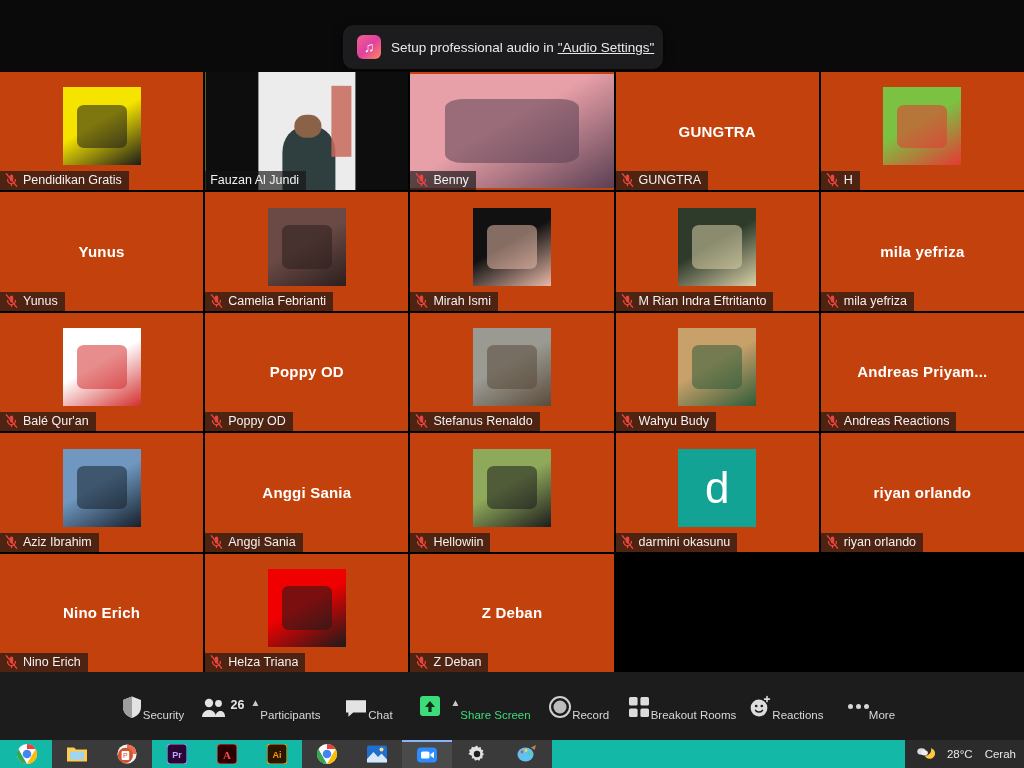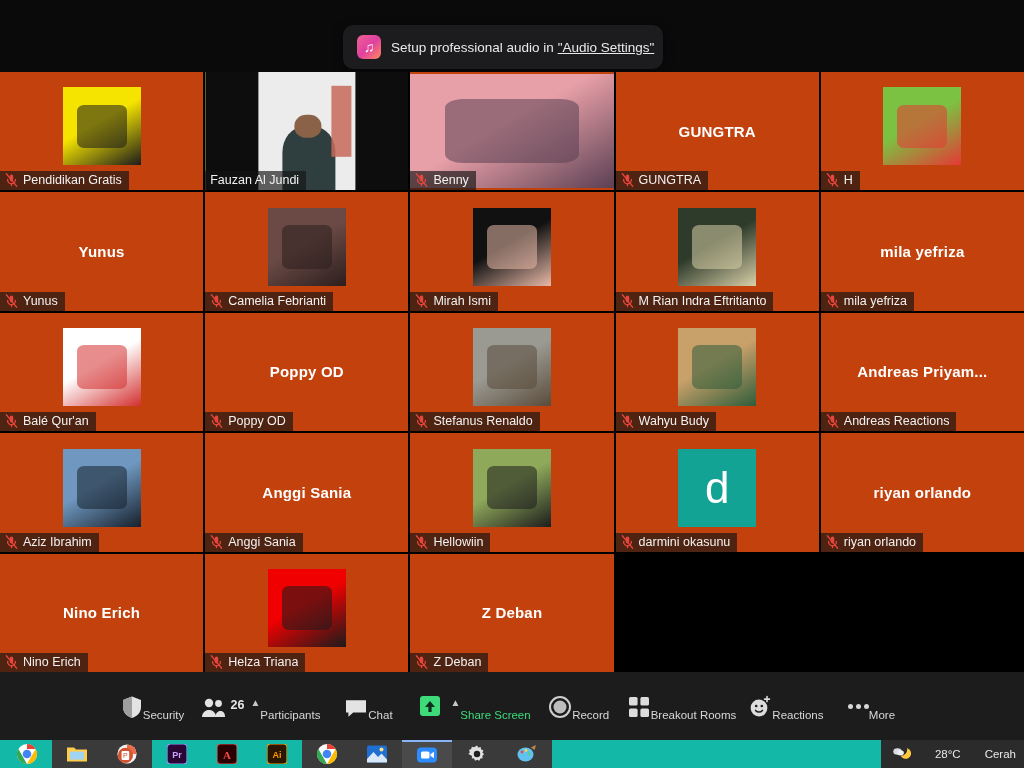--- a/index.html
+++ b/index.html
@@ -85,21 +85,21 @@
     display:flex;align-items:center;
   }
   .tb-apps{display:flex;align-items:center;gap:0;padding-left:2px;}
   .tapp{
     width:50px;height:28px;display:flex;align-items:center;justify-content:center;
     position:relative;
   }
   .tapp.box{background:#3a3a3a;}
   .tapp.active-app{background:#4a4a4a;border-top:2px solid #8ab4f8;}
   .tray{
-    margin-left:auto;display:flex;align-items:center;gap:24px;
+    margin-left:auto;display:flex;align-items:center;gap:12px;
     padding-right:8px;height:28px;background:#2b2b2b;padding-left:10px;
   }
   .tray-text{color:#e8e8e8;font-size:11.5px;white-space:nowrap;}
 </style>
 </head>
 <body>
 
 <div id="app">
 
   <div class="top-strip">

